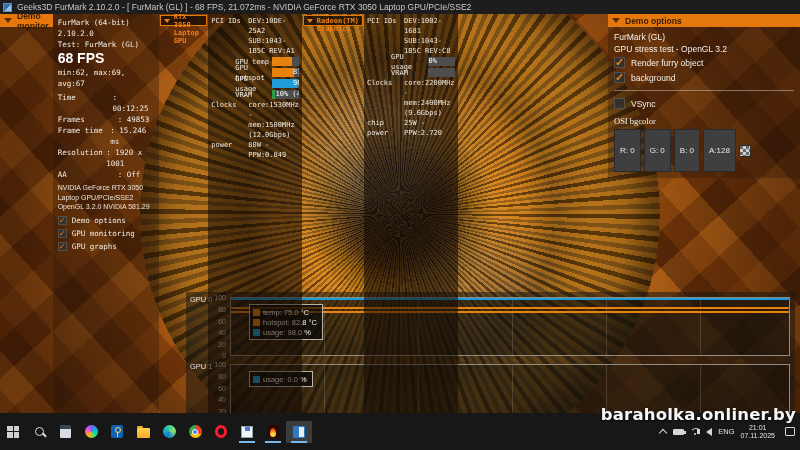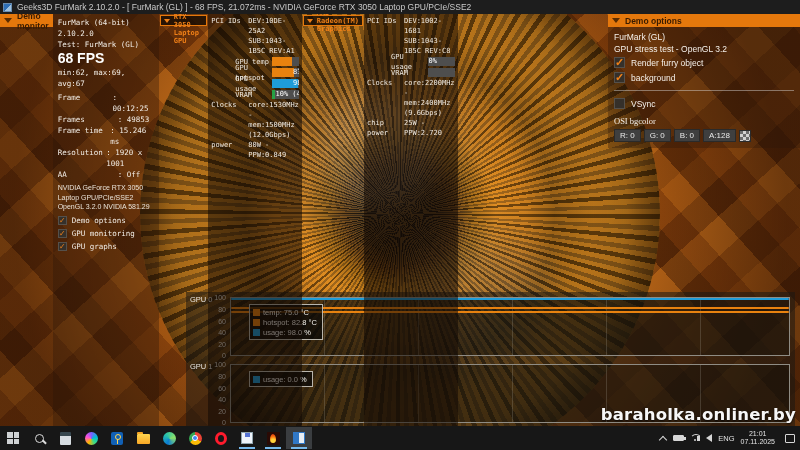--- a/index.html
+++ b/index.html
@@ -63,21 +63,21 @@
 
   
   .right-panel { position:absolute; top:0; left:608px; width:192px; z-index:10; }
   .right-body { background:rgba(45,22,8,0.35); padding:4px 6px 6px 6px; color:#f5f0ea; font-family:"Liberation Sans", sans-serif; font-size:8.5px; }
   .right-body .line { line-height:12px; }
   .opt-row { display:flex; align-items:center; gap:6px; height:15px; }
   .opt-row .cb { width:11px; height:11px; font-size:11px; }
   .divider { height:1px; background:rgba(220,220,220,0.45); margin:5px 0; }
   .bgcolor-label { margin-top:4px; line-height:13px;font-family:Liberation Serif, serif; }
   .btn-row { display:flex; gap:3px; align-items:center; margin-top:1px; }
-  .chan-btn { background:#3f3f3f; color:#e8e8e8; font-size:8px; padding:1px 5px; border:1px solid #2a2a2a; font-family:"Liberation Sans", sans-serif; }
+  .chan-btn { background:#3f3f3f; color:#e8e8e8; font-size:8px; padding:16px 5px; border:1px solid #2a2a2a; font-family:"Liberation Sans", sans-serif; }
   .checker-icon { width:12px; height:12px; background:
       conic-gradient(#cfcfcf 0 25%, #6a6a6a 25% 50%, #cfcfcf 50% 75%, #6a6a6a 75%); background-size:6px 6px; border:1px solid #2a2a2a; }
 
   
   .graphs-panel { position:absolute; left:186px; top:278px; width:609px; height:152px; z-index:9;
     background:rgba(28,24,18,0.55); padding:2px 2px 2px 0; }
   .graph-block { position:relative; height:64px; }
   .gpu-label { position:absolute; left:4px; top:1px; color:#e8e4de; font-size:7.5px; font-family:"Liberation Sans", sans-serif; }
   .plot-wrap { position:absolute; left:44px; right:3px; top:3px; bottom:2px; }
   .yaxis { position:absolute; left:-26px; top:0; bottom:0; width:24px; }
@@ -89,21 +89,21 @@
   .legend { position:absolute; left:18px; top:6px; background:rgba(8,8,8,0.68); border:1px solid #b9b5ac; padding:2px 5px 2px 3px; }
   .legend .lrow { display:flex; align-items:center; gap:3px; height:10px; }
   .lswatch { width:7px; height:7px; flex:none; }
   .legend .ltext { color:#f2efe9; font-size:7.5px; font-family:"Liberation Sans", sans-serif; white-space:nowrap; }
 
   
   .watermark { position:absolute; right:4px; bottom:26px; z-index:60; color:#f7f7f7; font-family:"DejaVu Sans", sans-serif;
     font-weight:bold; font-size:16.5px; text-shadow:0 1px 2px rgba(0,0,0,0.8); letter-spacing:0.2px; }
 
   
-  .taskbar { position:absolute; left:0; bottom:0; width:800px; height:24px; background:#171717; z-index:55;
+  .taskbar { position:absolute; left:0; bottom:0; width:800px; height:37px; background:#171717; z-index:55;
     display:flex; align-items:center; }
   .tb-left { display:flex; align-items:center; height:22px; }
   .tb-btn { width:26px; height:22px; display:flex; align-items:center; justify-content:center; position:relative; }
   .tb-btn.running::after { content:""; position:absolute; bottom:0; left:5px; right:5px; height:2px; background:#76b9ed; }
   .tb-btn.active { background:#3a3d40; }
   .win-logo { width:12px; height:12px; display:grid; grid-template-columns:1fr 1fr; grid-template-rows:1fr 1fr; gap:1px; }
   .win-logo i { background:#cfd2d4; }
   .search-glass { width:9px; height:9px; border:1.6px solid #dadada; border-radius:50%; position:relative; }
   .search-glass::after { content:""; position:absolute; width:5px; height:1.6px; background:#dadada; transform:rotate(45deg); right:-4px; bottom:-1px; }
   .calc-icon { width:11px; height:13px; background:#d7dde2; border-radius:1px; border-top:4px solid #37474f; }
@@ -157,21 +157,21 @@
       <span class="tri"></span>
       <span>Demo monitor</span>
     </div>
     <div class="monitor-body">
       <div>FurMark (64-bit) 2.10.2.0</div>
       <div>Test: FurMark (GL)</div>
       <div class="fps-big">68 FPS</div>
       <div>min:62, max:69, avg:67</div>
       <div style="height:3px"></div>
       <div class="stat-row">
-        <span class="k">Frame</span>
+        <span class="k">Time</span>
           <span class="v">00:12:25</span>
       </div>
       <div class="stat-row">
         <span class="k">Frames</span>
           <span class="v">49853</span>
       </div>
       <div class="stat-row">
         <span class="k">Frame time</span>
           <span class="v">15.246 ms</span>
       </div>

